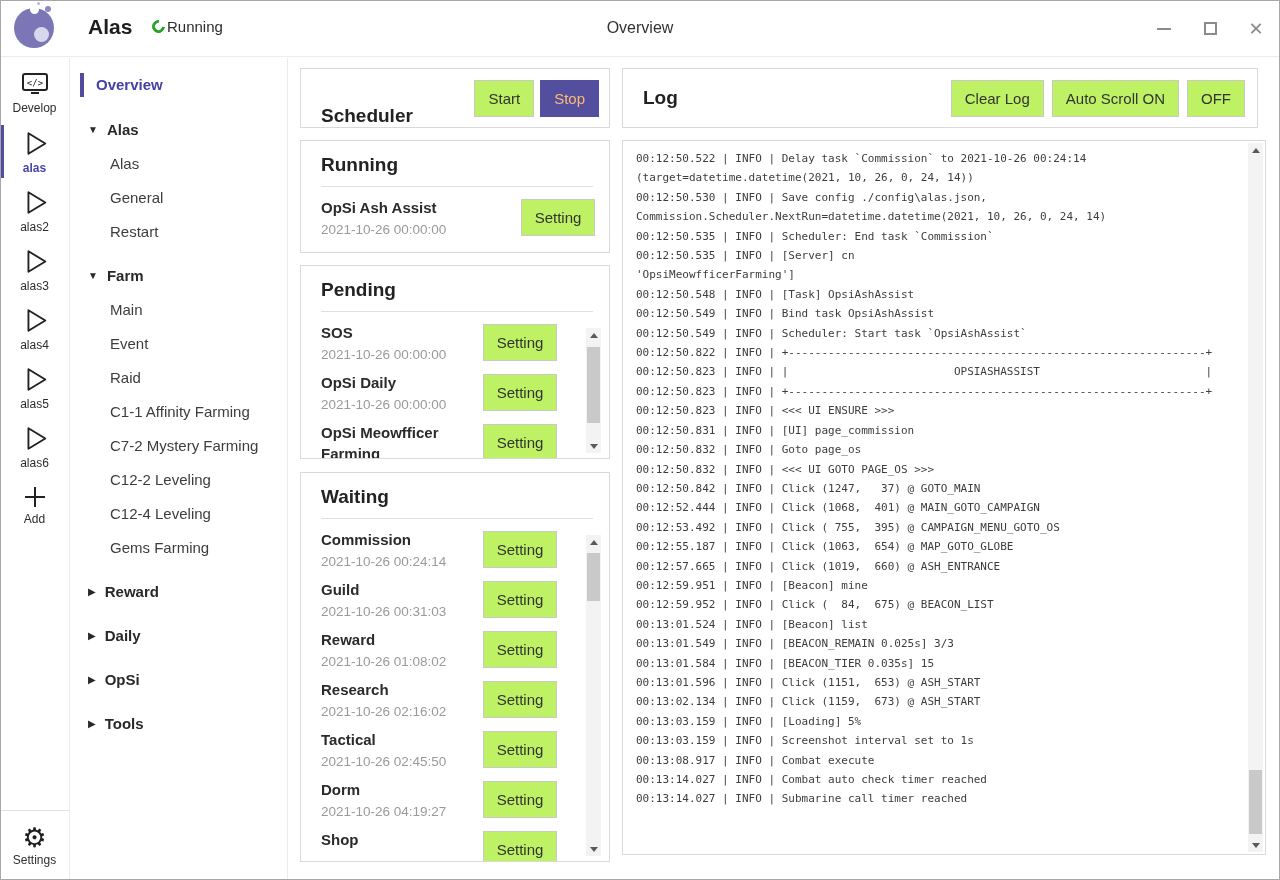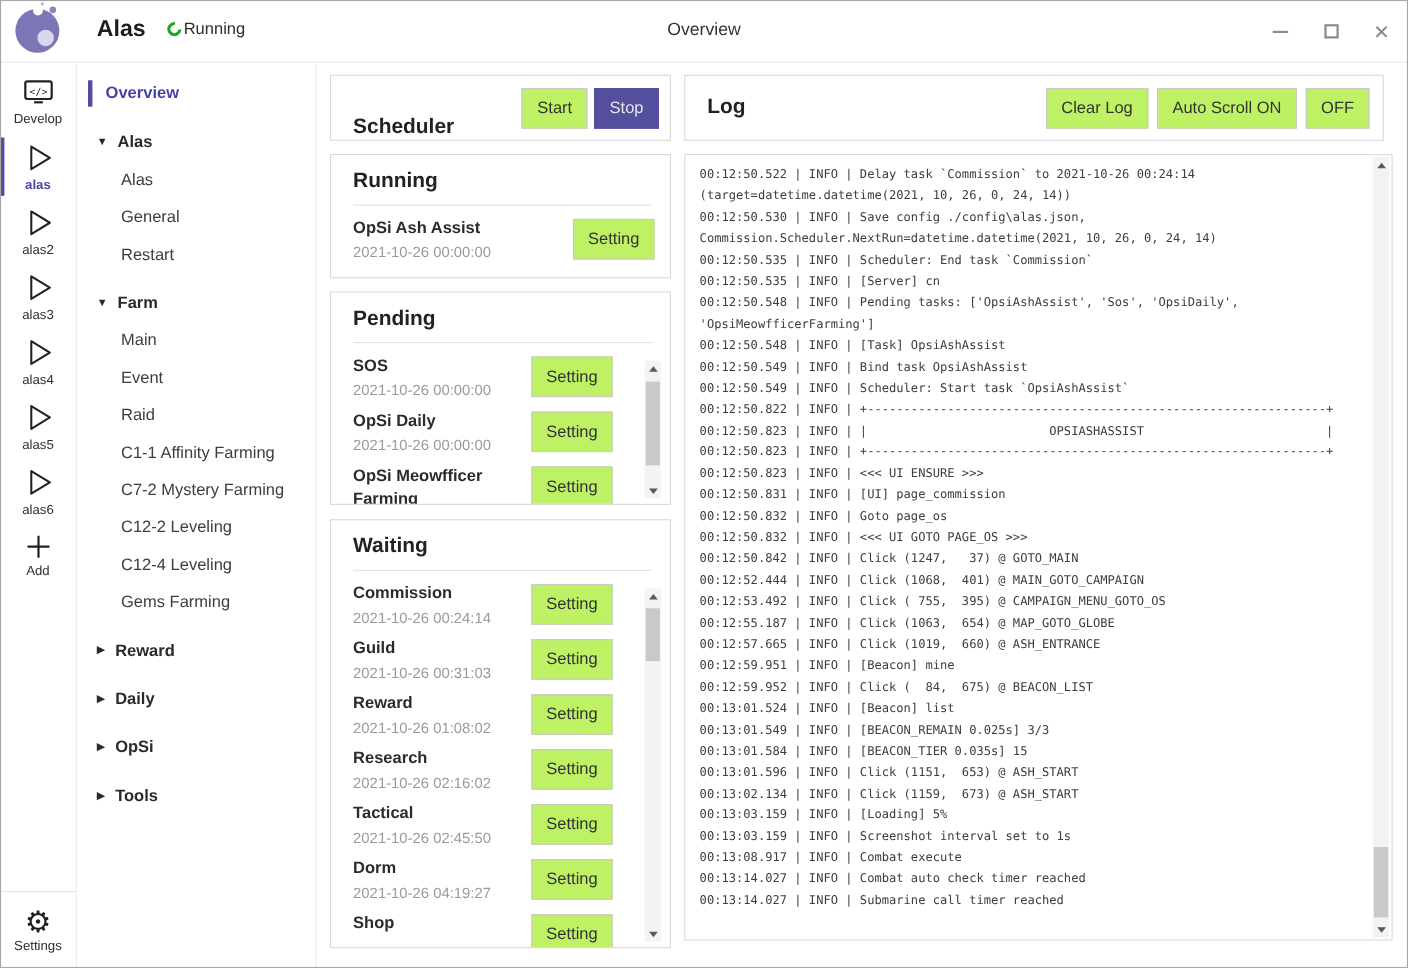--- a/index.html
+++ b/index.html
@@ -46,21 +46,21 @@
   .nav-overview::before { content:""; position:absolute; left:10px; top:1px; bottom:1px; width:4px; background:#524b9e; }
   .nav-item { display:flex; align-items:center; height:34px; font-size:15px; color:#3d3d3d; cursor:pointer; }
   .nav-item.section { padding-left:18px; margin-top:10px; font-weight:bold; color:#292929; }
   .nav-item.child { padding-left:40px; }
   .nav-arrow { font-size:10px; margin-right:9px; color:#292929; }
 
   
   .card { position:absolute; background:#fff; border:1px solid #d9d9d9; }
   .card-title { font-size:19px; font-weight:600; color:#222; }
   .btn { font-family:inherit; background:#bef264; border:1px solid #c9c9c9; color:#333; font-size:15px; height:37px; padding:0 13px; cursor:pointer; }
-  .btn.primary { background:#544e9e; border-color:#544e9e; color:#e5e5e5; }
+  .btn.primary { background:#544e9e; border-color:#544e9e; color:#fdba74; }
 
   #scheduler-card { left:300px; top:68px; width:310px; height:60px; display:flex; align-items:center; padding:0 10px 0 20px; }
   #scheduler-card .card-title { flex:1;margin-top:36px; }
   #scheduler-card .btn { margin-left:6px; }
 
   .panel { padding:13px 14px 0 20px; overflow:hidden; }
   .panel-head { font-size:19px; font-weight:600; color:#222; padding-bottom:10px; border-bottom:1px solid #e0e0e0; margin-right:2px; }
   #running-card { left:300px; top:140px; width:310px; height:113px; }
   #pending-card { left:300px; top:265px; width:310px; height:194px; }
   #waiting-card { left:300px; top:472px; width:310px; height:390px; }
@@ -429,21 +429,20 @@
       <div class="log-line">(target=datetime.datetime(2021, 10, 26, 0, 24, 14))</div>
 
       <div class="log-line">00:12:50.530 | INFO | Save config ./config\alas.json,</div>
 
       <div class="log-line">Commission.Scheduler.NextRun=datetime.datetime(2021, 10, 26, 0, 24, 14)</div>
 
       <div class="log-line">00:12:50.535 | INFO | Scheduler: End task `Commission`</div>
 
       <div class="log-line">00:12:50.535 | INFO | [Server] cn</div>
 
-      <div class="log-line">00:12:50.548 | INFO | Pending tasks: ['OpsiAshAssist', 'Sos', 'OpsiDaily',</div>
 
       <div class="log-line">'OpsiMeowfficerFarming']</div>
 
       <div class="log-line">00:12:50.548 | INFO | [Task] OpsiAshAssist</div>
 
       <div class="log-line">00:12:50.549 | INFO | Bind task OpsiAshAssist</div>
 
       <div class="log-line">00:12:50.549 | INFO | Scheduler: Start task `OpsiAshAssist`</div>
 
       <div class="log-line">00:12:50.822 | INFO | +---------------------------------------------------------------+</div>

